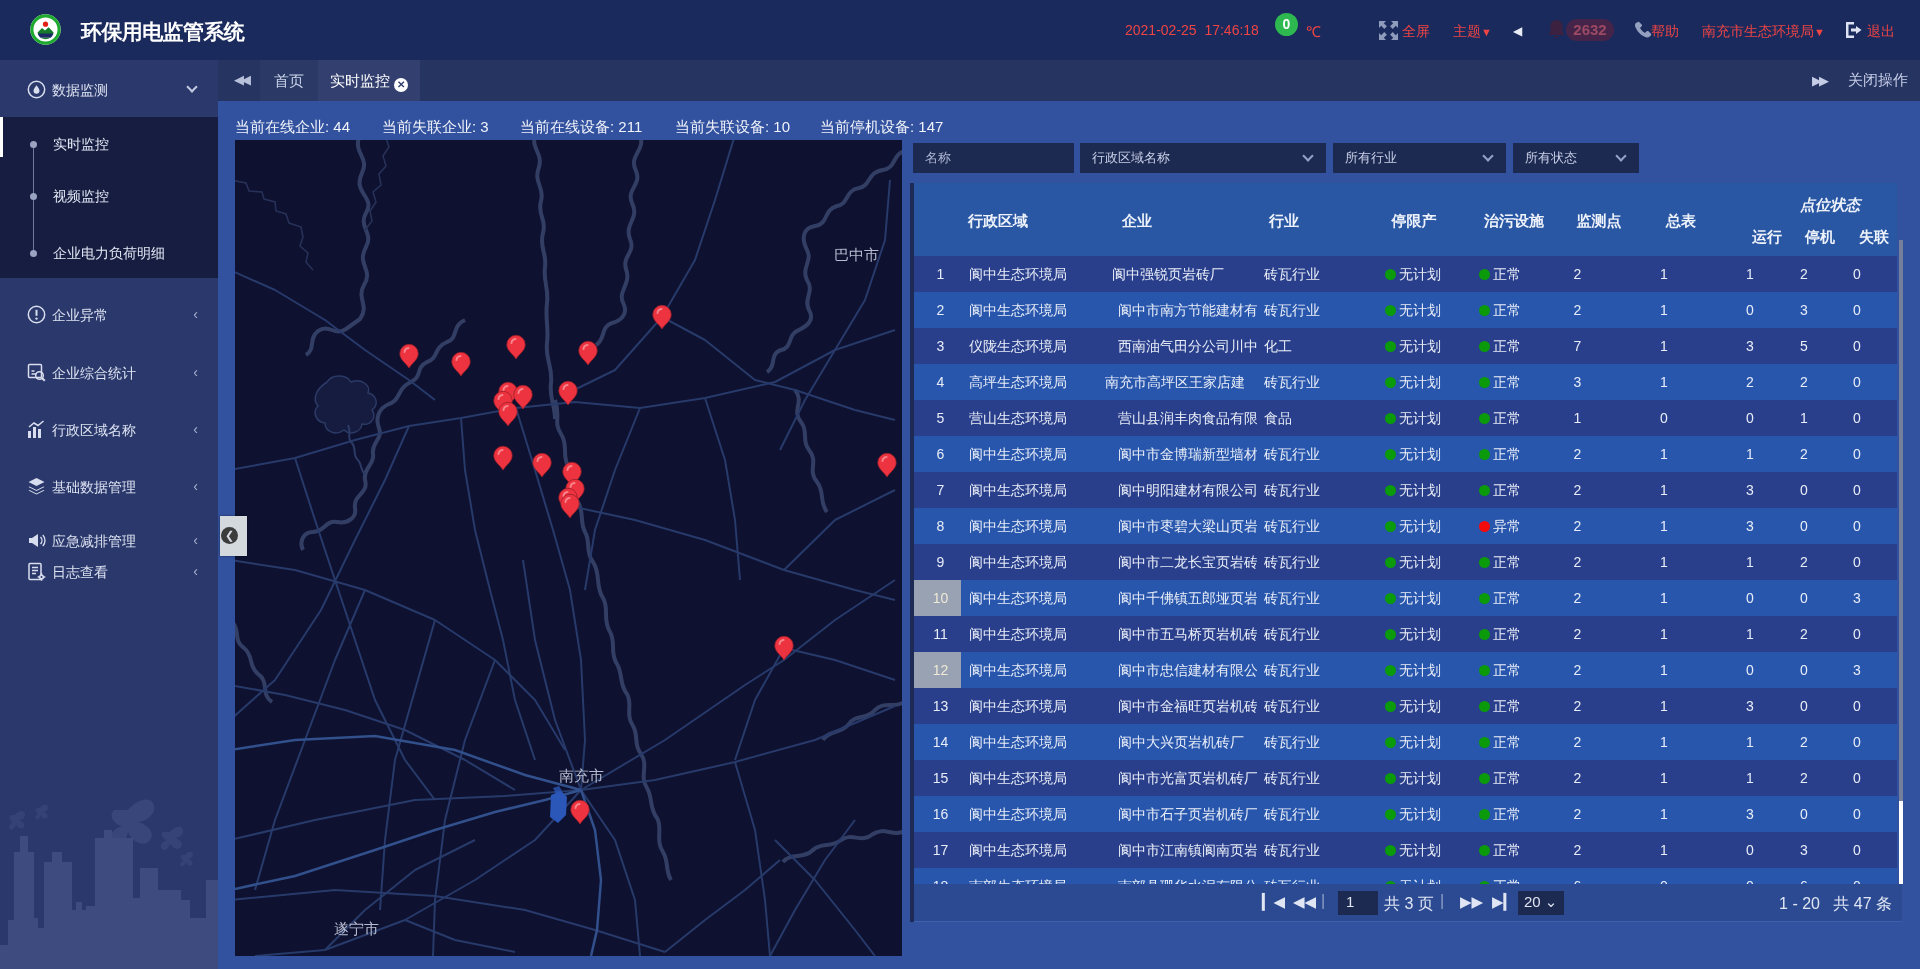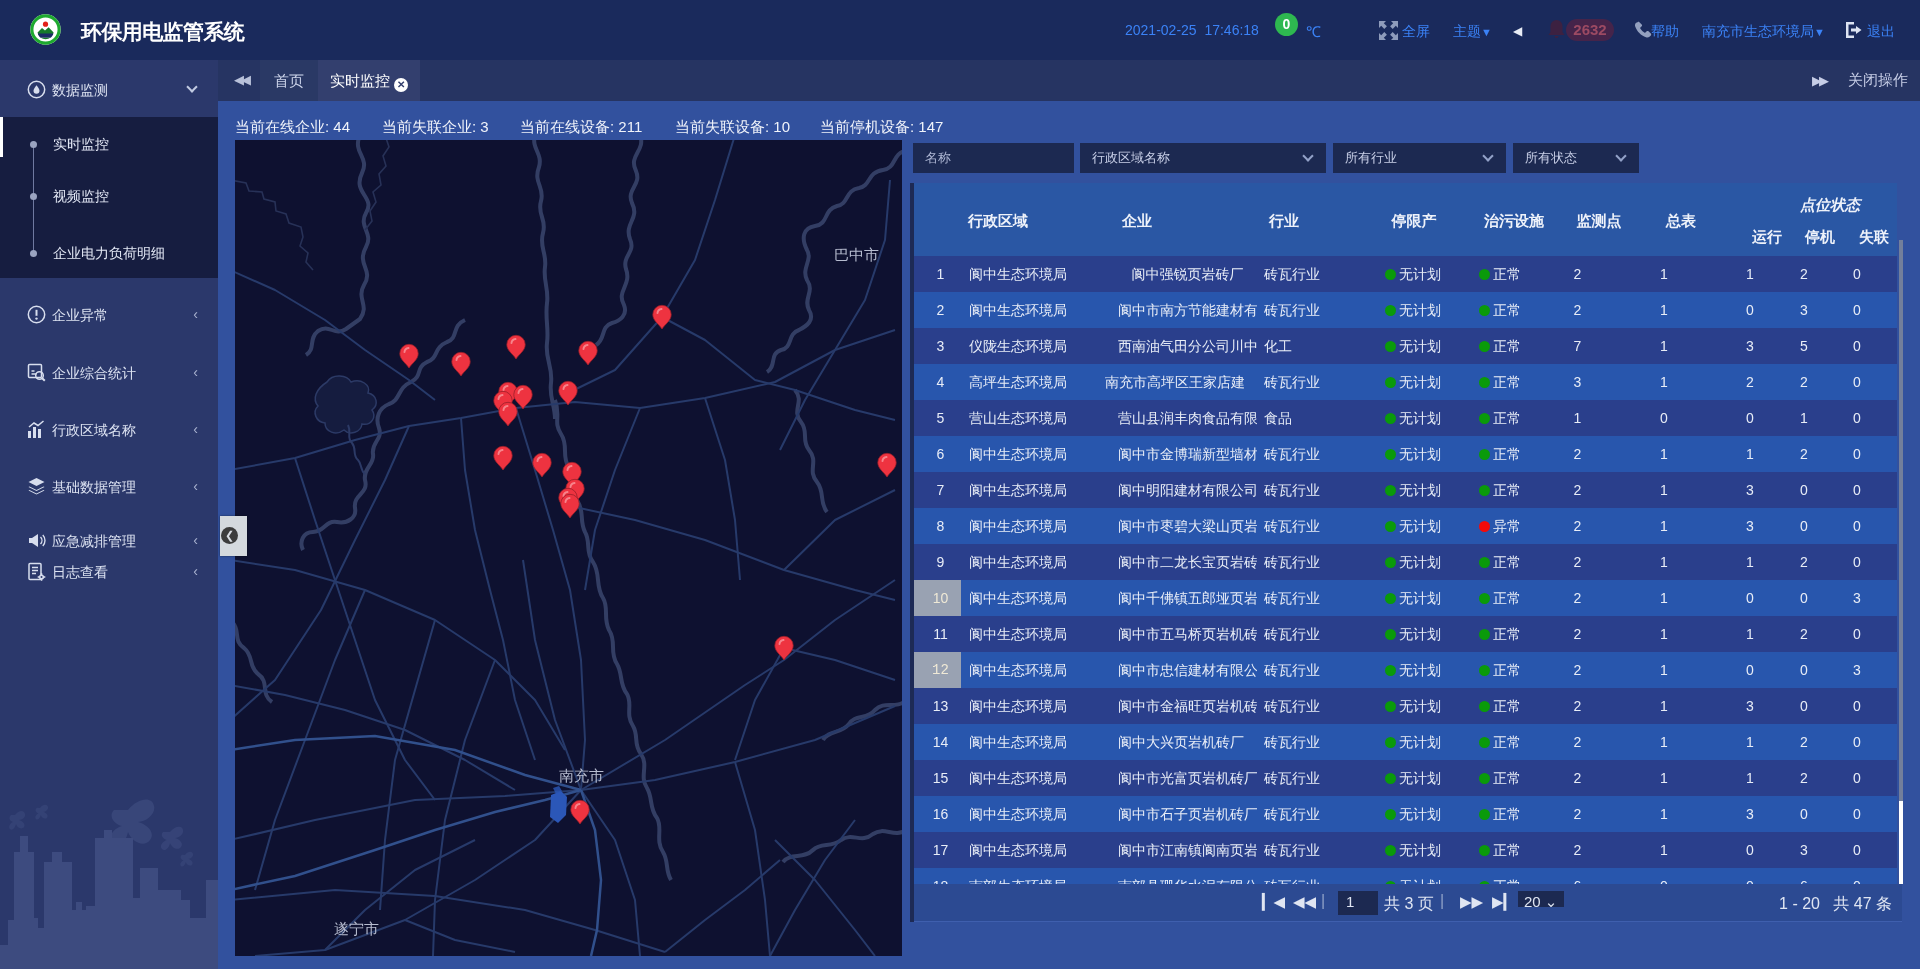--- a/index.html
+++ b/index.html
@@ -1,20 +1,20 @@
 <!DOCTYPE html>
 <html><head>
 <meta charset="utf-8">
 <style>
 * { margin:0; padding:0; box-sizing:border-box; }
 html,body { width:1920px; height:969px; overflow:hidden; background:#32519e; font-family:"Liberation Sans",sans-serif; }
 .abs { position:absolute; }
 #topbar { position:absolute; left:0; top:0; width:1920px; height:60px; background:#1a2a5c; z-index:30; }
 #title { position:absolute; left:81px; top:18px; font-size:21px; font-weight:bold; color:#fff; letter-spacing:-0.6px; }
-.hright { position:absolute; color:#3b82f6; font-size:14px; top:23px; white-space:nowrap; }
+.hright { position:absolute; color:#ef4444; font-size:14px; top:23px; white-space:nowrap; }
 #sidebar { position:absolute; left:0; top:60px; width:218px; height:909px; background:#2b386b; z-index:20; overflow:hidden; }
 #subsec { position:absolute; left:0; top:57px; width:218px; height:161px; background:#161d40; }
 .mitem { position:absolute; left:0; width:218px; height:54px; color:#dde3f2; font-size:14px; }
 .mitem .txt { position:absolute; left:52px; top:19px; }
 .mitem .chev { position:absolute; right:20px; top:18px; color:#aab3d0; font-size:14px; }
 .mitem svg { position:absolute; left:26px; top:17px; }
 .subitem { position:absolute; left:86px; color:#e2e7f4; font-size:14px; }
 #tabbar { position:absolute; left:218px; top:60px; width:1702px; height:41px; background:#263462; z-index:10; }
 .tab { position:absolute; top:0; height:41px; line-height:41px; text-align:center; font-size:15px; }
 #content { position:absolute; left:218px; top:101px; width:1702px; height:868px; background:#32519e; }
@@ -361,21 +361,21 @@
     <div class="hl" style="left:916px;top:13px;font-style:italic;">点位状态</div>
     <div class="hl" style="left:853px;top:45px;">运行</div>
     <div class="hl" style="left:906px;top:45px;">停机</div>
     <div class="hl" style="left:960px;top:45px;">失联</div>
   </div>
   <div id="rows">
       <div style="position:absolute;left:696px;top:155px;width:983px;height:628px;overflow:hidden;">
         <div class="row odd" style="top:0px;left:0;">
   <div class="cell" style="left:0;width:47px;text-align:center;text-indent:6px;">1</div>
   <div class="cell" style="left:47px;width:142px;padding-left:8px;">阆中生态环境局</div>
-  <div class="cell" style="left:189px;width:154px;padding-left:15px;text-align:center;">阆中强锐页岩砖厂</div>
+  <div class="cell" style="left:183px;width:154px;padding-left:15px;">阆中强锐页岩砖厂</div>
   <div class="cell" style="left:343px;width:122px;padding-left:7px;">砖瓦行业</div>
   <div class="cell" style="left:465px;width:91px;padding-left:6px;"><span class="dot gd"></span>无计划</div>
   <div class="cell" style="left:556px;width:75px;padding-left:9px;"><span class="dot gd"></span>正常</div>
   <div class="cell" style="left:631px;width:65px;text-align:center;">2</div>
   <div class="cell" style="left:696px;width:108px;text-align:center;">1</div>
   <div class="cell" style="left:804px;width:64px;text-align:center;">1</div>
   <div class="cell" style="left:868px;width:44px;text-align:center;">2</div>
   <div class="cell" style="left:912px;width:62px;text-align:center;">0</div>
 </div>
         <div class="row even" style="top:36px;left:0;">
@@ -502,21 +502,21 @@
   <div class="cell" style="left:343px;width:122px;padding-left:7px;">砖瓦行业</div>
   <div class="cell" style="left:465px;width:91px;padding-left:6px;"><span class="dot gd"></span>无计划</div>
   <div class="cell" style="left:556px;width:75px;padding-left:9px;"><span class="dot gd"></span>正常</div>
   <div class="cell" style="left:631px;width:65px;text-align:center;">2</div>
   <div class="cell" style="left:696px;width:108px;text-align:center;">1</div>
   <div class="cell" style="left:804px;width:64px;text-align:center;">1</div>
   <div class="cell" style="left:868px;width:44px;text-align:center;">2</div>
   <div class="cell" style="left:912px;width:62px;text-align:center;">0</div>
 </div>
         <div class="row even" style="top:396px;left:0;">
-  <div class="cell" style="left:0;width:47px;text-align:center;text-indent:6px;background:#99a2b2;color:#efe9d6;font-family:Liberation Mono, monospace;">12</div>
+  <div class="cell" style="left:0;width:47px;text-align:center;text-indent:6px;background:#99a2b2;color:#efe9d6;">12</div>
   <div class="cell" style="left:47px;width:142px;padding-left:8px;">阆中生态环境局</div>
   <div class="cell" style="left:189px;width:154px;padding-left:15px;">阆中市忠信建材有限公</div>
   <div class="cell" style="left:343px;width:122px;padding-left:7px;">砖瓦行业</div>
   <div class="cell" style="left:465px;width:91px;padding-left:6px;"><span class="dot gd"></span>无计划</div>
   <div class="cell" style="left:556px;width:75px;padding-left:9px;"><span class="dot gd"></span>正常</div>
   <div class="cell" style="left:631px;width:65px;text-align:center;">2</div>
   <div class="cell" style="left:696px;width:108px;text-align:center;">1</div>
   <div class="cell" style="left:804px;width:64px;text-align:center;">0</div>
   <div class="cell" style="left:868px;width:44px;text-align:center;">0</div>
   <div class="cell" style="left:912px;width:62px;text-align:center;">3</div>
@@ -605,16 +605,16 @@
   <div class="abs" style="left:1681px;top:700px;width:4px;height:83px;background:#ffffff;"></div>
   <div id="pager">
     <span class="abs" style="left:348px;top:9px;font-size:15px;">▎◀</span>
     <span class="abs" style="left:379px;top:9px;font-size:15px;">◀◀</span>
     <span class="abs" style="left:407px;top:8px;color:#8fa0c8;">|</span>
     <span class="abs" style="left:424px;top:7px;width:40px;height:24px;background:#1c2951;padding:2px 8px;font-size:15px;">1</span>
     <span class="abs" style="left:470px;top:10px;font-size:16px;">共 3 页</span>
     <span class="abs" style="left:526px;top:8px;color:#8fa0c8;">|</span>
     <span class="abs" style="left:546px;top:9px;font-size:15px;">▶▶</span>
     <span class="abs" style="left:578px;top:9px;font-size:15px;">▶▎</span>
-    <span class="abs" style="left:604px;top:7px;width:46px;height:16px;background:#1c2951;padding:2px 6px;font-size:15px;">20 ⌄</span>
+    <span class="abs" style="left:604px;top:7px;width:46px;height:24px;background:#1c2951;padding:2px 6px;font-size:15px;">20 ⌄</span>
     <span class="abs" style="right:10px;top:10px;font-size:16px;">1 - 20&nbsp;&nbsp; 共 47 条</span>
   </div>
 </div>
 
 </body></html>

